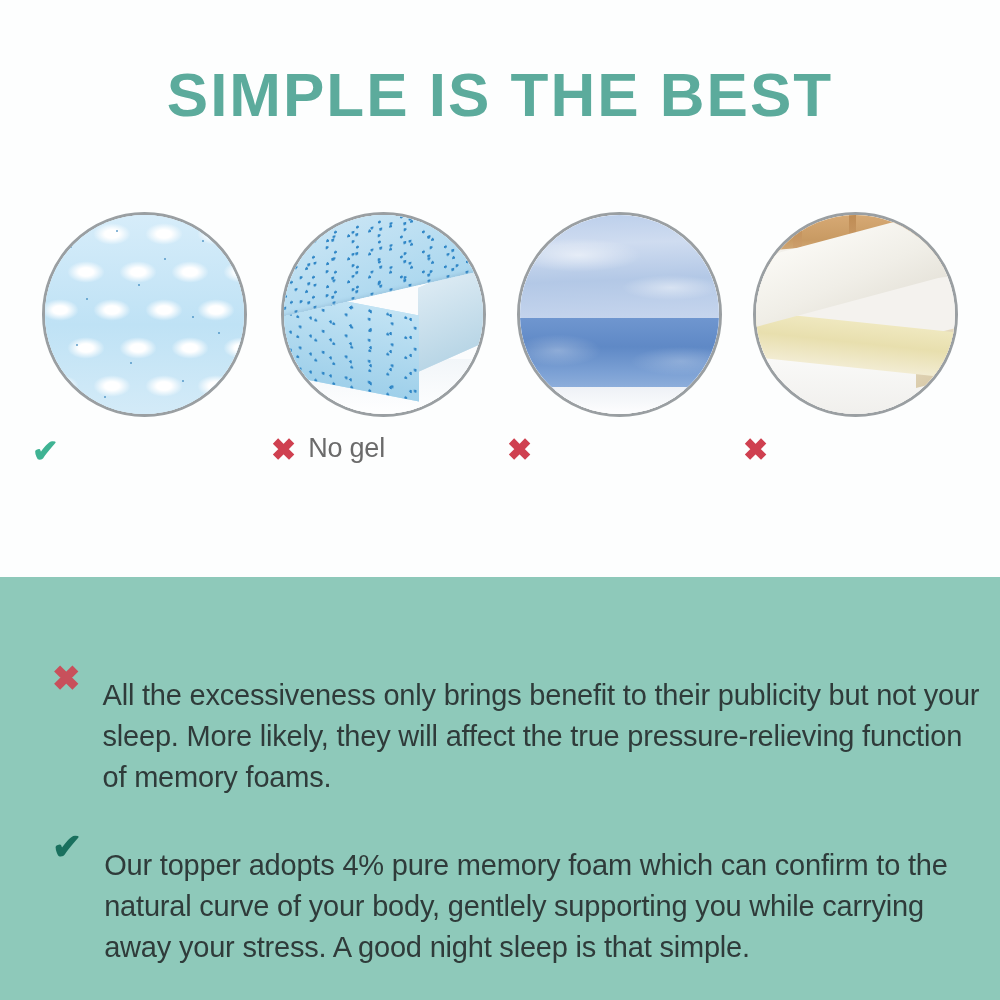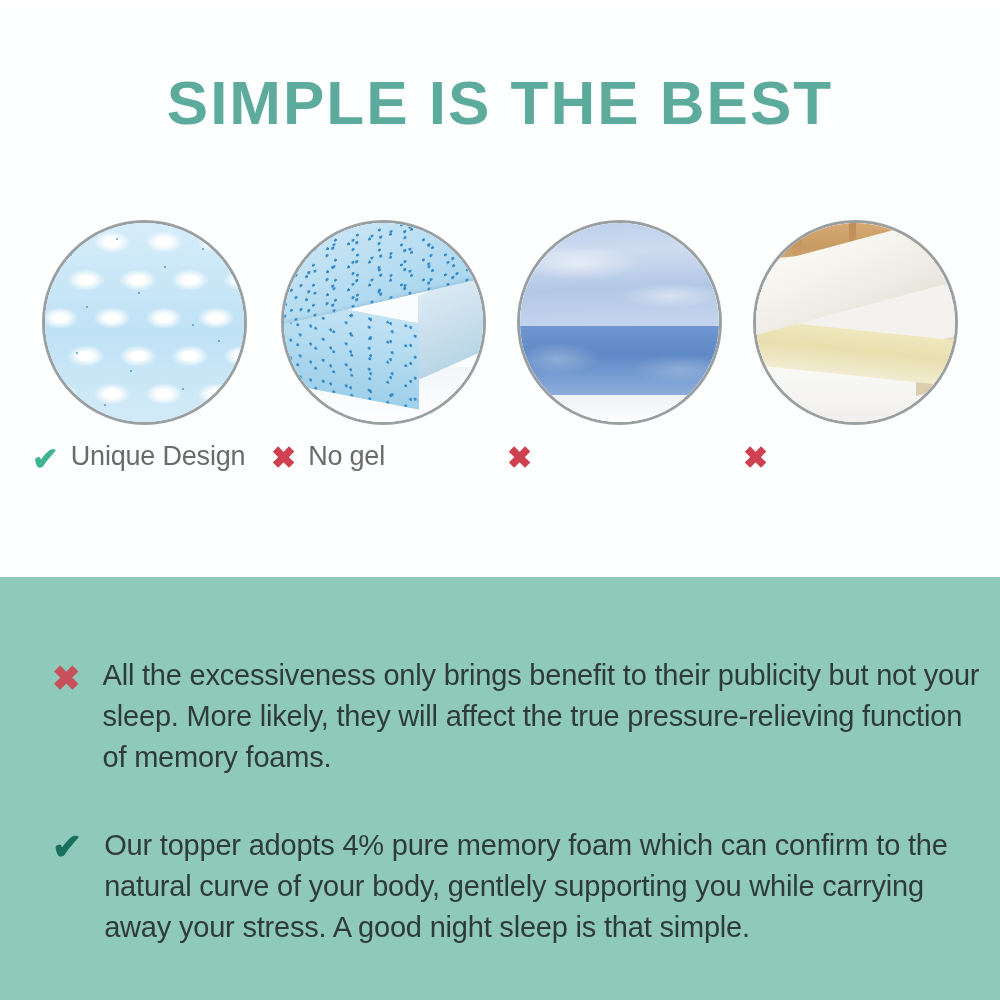--- a/index.html
+++ b/index.html
@@ -23,21 +23,20 @@
   }
 
   
   .top-section {
     position: absolute;
     left: 0;
     top: 0;
     width: 1000px;
     height: 577px;
     background: #fdfefe;
-    margin-top: 8px;
   }
 
   .headline {
     position: absolute;
     left: 0;
     top: 62px;
     width: 1000px;
     text-align: center;
     font-family: "Liberation Sans", sans-serif;
     font-weight: bold;
@@ -306,20 +305,21 @@
   .note-mark.cross { color: #c8505b; font-size: 34px; }
   .note-mark.check { color: #19705e; font-size: 36px; margin-top: 4px; }
 
   .note-text {
     color: #2f3b3a;
     font-size: 29px;
     line-height: 1.42;
     letter-spacing: -0.2px;
     font-family: "Liberation Sans", sans-serif;
     max-width: 880px;
+    margin-top: 20px;
   }
 </style>
 </head>
 <body>
 
 <div class="poster">
 
   <div class="top-section">
 
     <div class="headline">SIMPLE IS THE BEST</div>
@@ -338,21 +338,20 @@
             <span class="speck" style="left:150px;top:104px"></span>
             <span class="speck" style="left:34px;top:132px"></span>
             <span class="speck" style="left:88px;top:150px"></span>
             <span class="speck" style="left:140px;top:168px"></span>
             <span class="speck" style="left:176px;top:120px"></span>
             <span class="speck" style="left:62px;top:184px"></span>
           </div>
         </div>
         <div class="caption">
           <span class="mark check">✔</span>
-          <span class="caption-text">Unique Design</span>
         </div>
       </div>
 
       <div class="feature f1">
         <div class="circle-wrap">
           <div class="circle-img img-gelblock">
             <div class="gel-shadow"></div>
             <div class="gel-side"></div>
             <div class="gel-front"></div>
             <div class="gel-top"></div>

